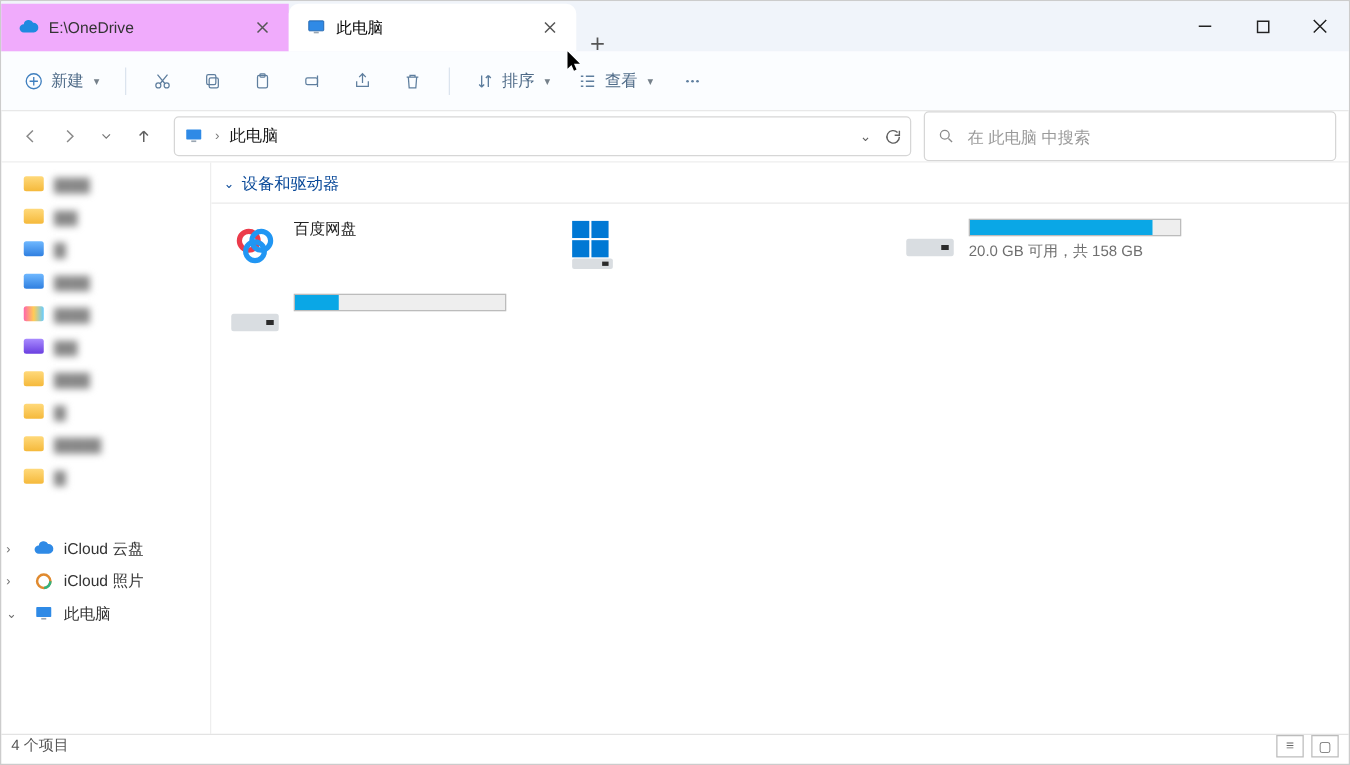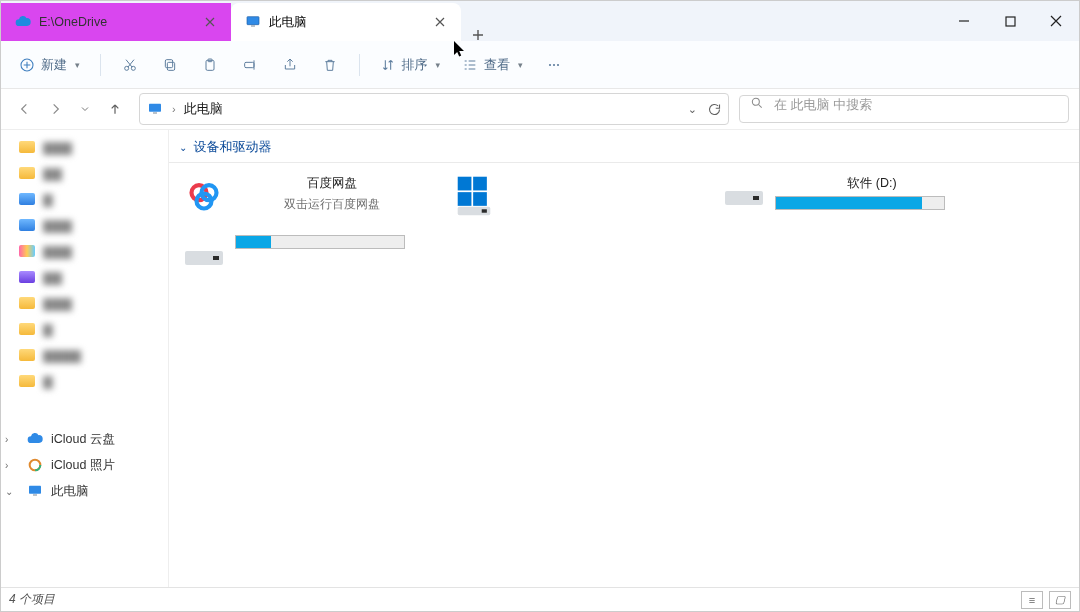--- a/index.html
+++ b/index.html
@@ -3,21 +3,21 @@
 <meta charset="utf-8">
 <style>
   * { box-sizing: border-box; }
   html, body { margin: 0; padding: 0; width: 1080px; height: 612px; font-family: "Segoe UI", "Microsoft YaHei", sans-serif; font-size: 12px; color: #1a1a1a; background: #fff; overflow: hidden; }
   .window { width: 1080px; height: 612px; display: flex; flex-direction: column; border: 1px solid #ccc; }
 
   
   .titlebar { height: 40px; background: #f0f4fa; display: flex; align-items: stretch; position: relative; }
   .tabs { display: flex; align-items: flex-end; height: 100%; }
   .tab { display: flex; align-items: center; gap: 8px; padding: 0 12px 0 14px; height: 38px; min-width: 230px; position: relative; cursor: default; }
-  .tab.inactive { background: #d946ef; color: #333; }
+  .tab.inactive { background: #f0abfc; color: #333; }
   .tab.active { background: #ffffff; border-top-left-radius: 8px; border-top-right-radius: 8px; color: #000; }
   .tab .tab-icon { width: 16px; height: 16px; display: inline-flex; align-items: center; justify-content: center; }
   .tab .tab-title { flex: 1; white-space: nowrap; overflow: hidden; text-overflow: ellipsis; font-size: 12.5px; }
   .tab .tab-close { width: 18px; height: 18px; display: flex; align-items: center; justify-content: center; color: #555; border-radius: 2px; }
   .newtab { width: 34px; display: flex; align-items: center; justify-content: center; color: #555; cursor: pointer; }
   .cursor-svg { position: absolute; width: 14px; height: 18px; pointer-events: none; }
   .wincontrols { margin-left: auto; display: flex; }
   .wincontrols div { width: 46px; display: flex; align-items: center; justify-content: center; color: #222; }
 
   
@@ -30,58 +30,58 @@
   
   .navrow { height: 40px; display: flex; align-items: center; padding: 6px 10px; gap: 10px; }
   .nav-arrows { display: flex; gap: 2px; align-items: center; }
   .nav-btn { width: 28px; height: 28px; display:flex; align-items:center; justify-content:center; color:#7b7b7b; cursor: default; border-radius:4px; }
   .nav-btn.disabled { color: #b5b5b5; }
   .addressbar { flex: 1; border: 1px solid #d6d6d6; border-radius: 4px; height: 32px; display:flex; align-items:center; padding: 0 6px; gap: 8px; }
   .addr-icon { width:18px; height:18px; display:inline-flex; align-items:center; justify-content:center; }
   .addr-sep { color:#7a7a7a; font-size: 11px; }
   .addr-text { font-size: 13px; }
   .addr-right { margin-left: auto; display:flex; align-items:center; gap: 10px; color:#606060; }
-  .searchbox { width: 330px; border: 1px solid #d6d6d6; border-radius: 4px; height: 28px; display:flex; align-items:flex-start; padding: 0 10px; color:#8d8d8d; gap:8px; }
+  .searchbox { width: 330px; border: 1px solid #d6d6d6; border-radius: 4px; height: 40px; display:flex; align-items:center; padding: 0 10px; color:#8d8d8d; gap:8px; }
   .searchbox input { border:none; outline:none; flex:1; font-size: 13px; color:#555; background:transparent; }
   .searchbox input::placeholder { color:#9a9a9a; }
 
   
   .body { flex:1; display:flex; min-height:0; border-top:1px solid #eee; }
   .sidebar { width: 168px; border-right: 1px solid #eee; overflow-y:auto; padding: 4px 0; font-size: 12.5px; }
   .side-item { display:flex; align-items:center; gap:8px; padding: 4px 8px 4px 18px; color:#333; cursor:pointer; height:26px; }
   .side-item .side-icon { width:16px; height:16px; display:inline-flex; align-items:center; justify-content:center; }
   .side-item .side-label { white-space:nowrap; overflow:hidden; text-overflow:ellipsis; }
   .side-item .exp { width:12px; color:#6e6e6e; font-size:10px; margin-left:-14px; margin-right:2px; }
   .blur { filter: blur(3px); color:#888; }
   .folder-swatch { width:16px; height:12px; border-radius:2px; background: linear-gradient(#ffd97a,#f5b93b); }
   .swatch-blue { background: linear-gradient(#6fb8ff,#2f7fe0); }
   .swatch-purple { background: linear-gradient(#a98bff,#6a3fe0); }
   .swatch-mix  { background: linear-gradient(90deg,#f6a,#fc5,#6cf); }
 
   .content { flex:1; overflow:auto; position:relative; }
   .group-header { display:flex; align-items:center; gap:6px; padding: 8px 10px 6px 10px; color:#0b4a99; border-bottom:1px solid #eaeaea; font-size:13px; }
   .group-header .chev { font-size:10px; }
-  .tiles { display:flex; flex-wrap:wrap; gap: 18px 24px; padding: 12px 14px; align-content:flex-start;text-align:center; }
+  .tiles { display:flex; flex-wrap:wrap; gap: 18px 24px; padding: 12px 14px; align-content:flex-start; }
   .tile { width: 246px; display:flex; gap:10px; }
   .tile .tile-icon { width:42px; height:42px; display:flex; align-items:center; justify-content:center; }
   .drive-body { flex:1; display:flex; flex-direction:column; gap:4px; }
   .drive-name { font-size:12.5px; color:#222; }
   .drive-sub  { font-size:12px; color:#6f6f6f; }
   .bar { width:170px; height:14px; border:1px solid #bcbcbc; background:#eeeeee; position:relative; }
   .bar .fill { position:absolute; left:0; top:0; bottom:0; background:#0aa7e6; }
 
   .drive-svg rect.body { fill:#d9dde1; }
   .drive-svg rect.slot { fill:#2b2b2b; }
 
   .baidu-svg circle { fill:none; stroke-width:5; }
   .baidu-svg .r { stroke:#eb3b4b; }
   .baidu-svg .b { stroke:#2196f3; }
 
   
-  .statusbar { height:24px; border-top:1px solid #e3e3e3; display:flex; align-items:center; padding:0 8px; font-size:12px; color:#555;font-style:italic; }
+  .statusbar { height:24px; border-top:1px solid #e3e3e3; display:flex; align-items:flex-start; padding:0 8px; font-size:12px; color:#555; }
   .status-right { margin-left:auto; display:flex; gap:6px; color:#666; }
   .view-btn { width:22px; height:18px; border:1px solid #bcbcbc; display:flex; align-items:center; justify-content:center; font-size:11px; cursor:pointer; }
 
   
   svg { display:block; }
 </style>
 </head>
 <body>
 
 <div class="window">
@@ -375,21 +375,20 @@
           <div class="tile">
       <div class="tile-icon">
         <svg class="baidu-svg" width="40" height="40" viewBox="0 0 48 48">
           <circle class="r" cx="18" cy="20" r="9"></circle>
           <circle class="b" cx="30" cy="20" r="9"></circle>
           <circle class="b" cx="24" cy="30" r="9"></circle>
         </svg>
       </div>
       <div class="drive-body">
         <div class="drive-name">百度网盘</div>
-        <div class="drive-sub">双击运行百度网盘</div>
       </div>
           </div>
           <div class="tile">
       <div class="tile-icon" style="flex-direction:column;">
               <svg width="42" height="42" viewBox="0 0 42 42" class="drive-svg">
                 <rect x="2" y="2" width="16" height="16" fill="#0078d4"></rect>
                 <rect x="20" y="2" width="16" height="16" fill="#0078d4"></rect>
                 <rect x="2" y="20" width="16" height="16" fill="#0078d4"></rect>
                 <rect x="20" y="20" width="16" height="16" fill="#0078d4"></rect>
               </svg>
@@ -400,24 +399,24 @@
             </div>
           </div>
           <div class="tile">
       <div class="tile-icon" style="flex-direction:column;">
               <svg width="42" height="30" viewBox="0 0 42 30" class="drive-svg">
                 <rect class="body" x="2" y="10" width="38" height="14" rx="2"></rect>
                 <rect class="slot" x="30" y="15" width="6" height="4"></rect>
               </svg>
             </div>
       <div class="drive-body">
-        <div class="drive-name">软件 (D:)</div>
         <div class="bar">
                 <div class="fill" style="width:87%;"></div>
               </div>
+        <div class="drive-sub">20.0 GB 可用，共 158 GB</div>
       </div>
           </div>
           <div class="tile">
       <div class="tile-icon" style="flex-direction:column;">
               <svg width="42" height="30" viewBox="0 0 42 30" class="drive-svg">
                 <rect class="body" x="2" y="10" width="38" height="14" rx="2"></rect>
                 <rect class="slot" x="30" y="15" width="6" height="4"></rect>
               </svg>
             </div>
       <div class="drive-body">

